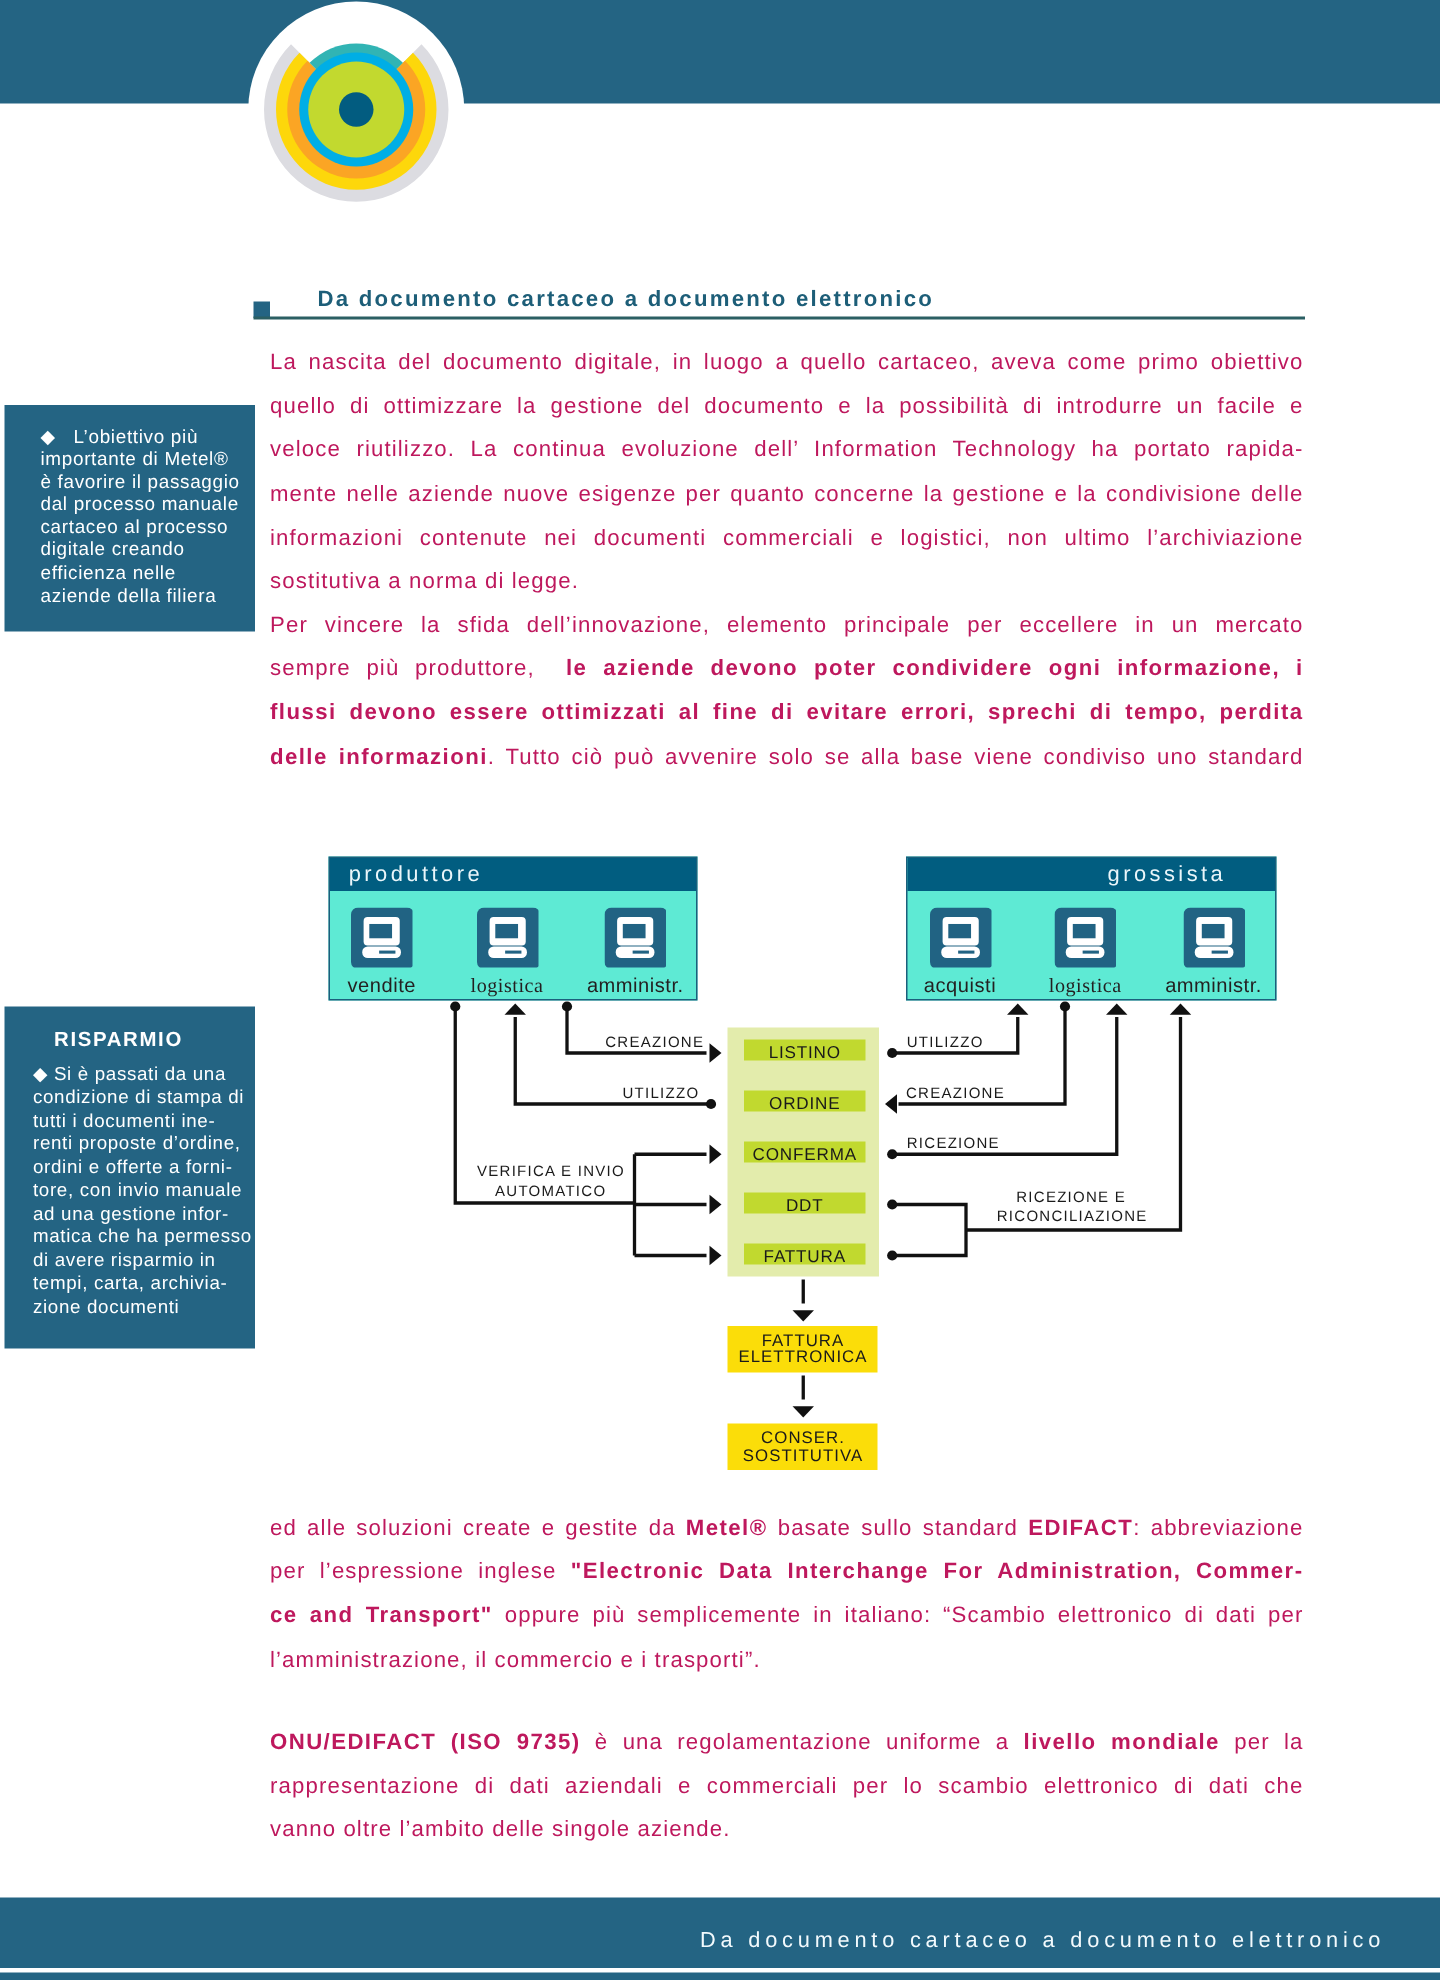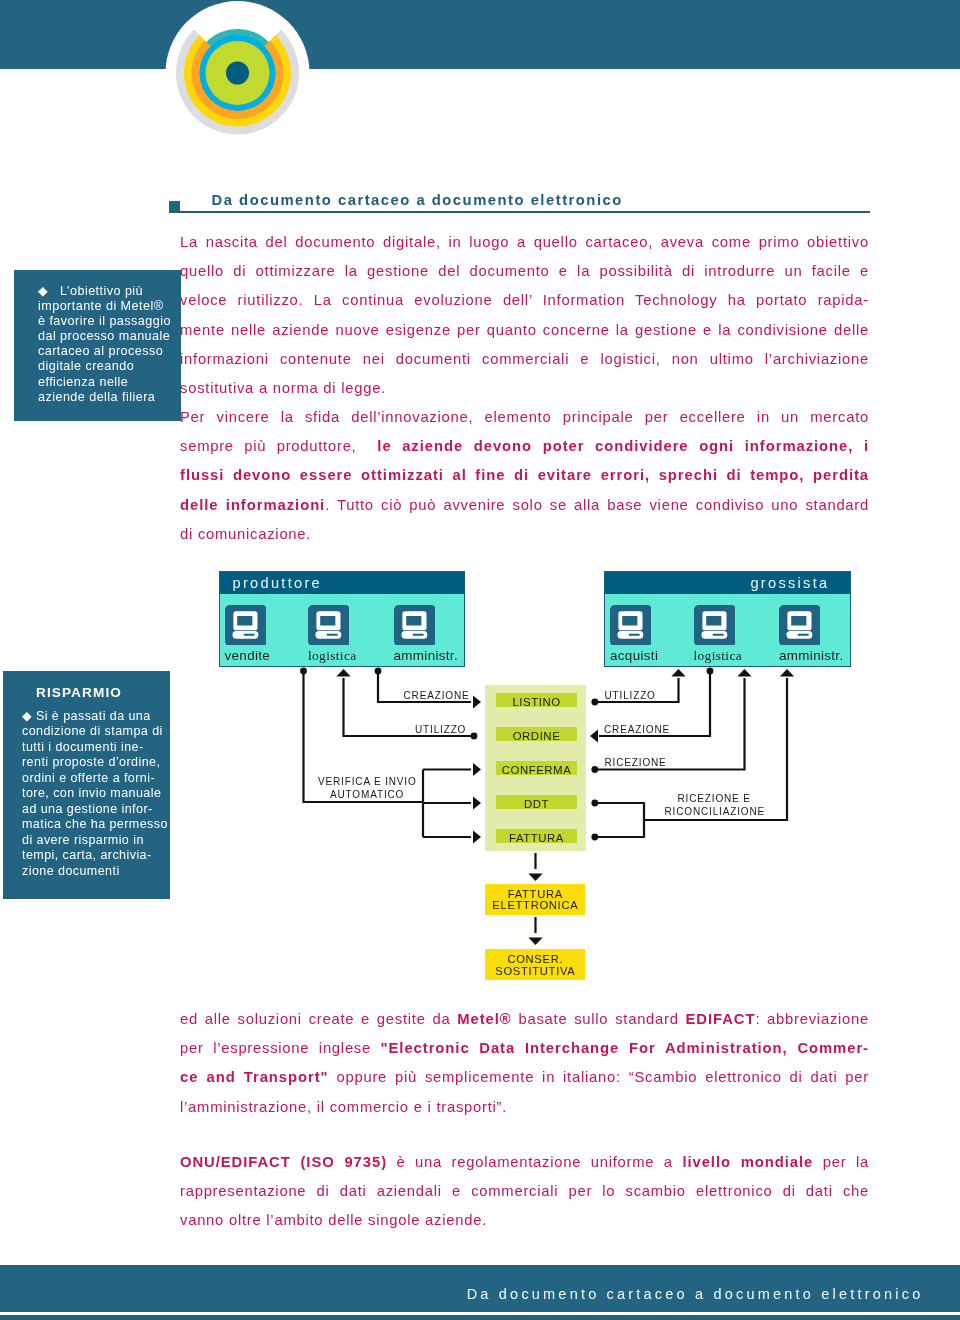--- a/index.html
+++ b/index.html
@@ -14,21 +14,21 @@
 
 .sec-title-wrap { position:absolute; left:169px; top:196px; width:710px; height:28px; }
 .sec-bullet { position:absolute; left:0px; top:4.7px; width:11px; height:11.5px; background:#246483; }
 .sec-rule { position:absolute; left:0px; top:15px; width:701px; height:1.6px; background:#2b5f63; }
 .sec-title { position:absolute; left:42.6px; top:-4.3px; font-size:14.8px; font-weight:bold; color:#1d5e78; letter-spacing:1.5px; white-space:nowrap; }
 
 
 .sidebox { position:absolute; background:#246483; color:#ffffff; }
 .sline { font-size:12.6px; line-height:15.1px; letter-spacing:0.45px; white-space:pre; }
 #sidebox2 .sline { line-height:15.45px; font-size:12.5px; letter-spacing:0.44px; }
-#sidebox1 { left:3px; top:270px; width:167px; height:151px;margin-left:11px; }
+#sidebox1 { left:3px; top:270px; width:167px; height:151px; }
 #sidebox1 .inner { position:absolute; left:24px; top:14px; }
 #sidebox2 { left:3px; top:671px; width:167px; height:228px; }
 #sidebox2 .inner { position:absolute; left:19px; top:38px; }
 .risparmio-title { position:absolute; left:33px; top:14px; font-size:13.6px; font-weight:bold; letter-spacing:1.1px; }
 
 
 .body-text { position:absolute; left:180px; font-size:14.8px; line-height:29.2px; color:#be185d; text-align:justify; letter-spacing:0.75px; width:689px; }
 .body-text b { font-weight:bold; letter-spacing:0.95px; }
 .tline { text-align:justify; text-align-last:justify; white-space:pre-wrap; }
 .tline.tlast { text-align-last:left; }
@@ -40,27 +40,27 @@
 
 .footer-band { position:absolute; left:0; top:1265px; width:960px; height:47px; background:#246483; }
 .footer-band2 { position:absolute; left:0; top:1315px; width:960px; height:5px; background:#246483; }
 .footer-text { position:absolute; left:466.7px; top:1285.6px; font-size:14.5px; color:#f3fafd; letter-spacing:3.2px; white-space:nowrap; }
 
 
 .diagram { position:absolute; left:0; top:0; width:960px; height:1320px; pointer-events:none; }
 .actor-box { position:absolute; border:1.4px solid #1b5f7c; background:#5eead4; }
 .actor-head { height:22px; background:#015d80; color:#eaf6fa; font-size:14.6px; letter-spacing:2.3px; display:flex; align-items:center; }
 .actor-body { position:relative; height:100%; }
-.actor-cell { position:absolute; top:11px; width:60px; display:flex; flex-direction:column; align-items:flex-start; }
+.actor-cell { position:absolute; top:11px; width:60px; display:flex; flex-direction:column; align-items:center; }
 .actor-cell:nth-child(1){ left:5px; } .actor-cell:nth-child(2){ left:88.5px;font-family:Liberation Serif, serif; } .actor-cell:nth-child(3){ left:174px; }
 .actor-cell .label { font-size:13.4px; color:#231f20; margin-top:-1px; letter-spacing:0.35px; white-space:nowrap; }
 #box-produttore { left:218.5px; top:571px; width:246.5px; height:96px; }
 #box-produttore .actor-head { padding-left:13px; justify-content:flex-start; }
 #box-grossista { left:604px; top:571px; width:246.5px; height:96px; }
-#box-grossista .actor-head { padding-right:20px; justify-content:flex-end; }
+#box-grossista .actor-head { padding-right:32px; justify-content:flex-end; }
 
 .green-col { position:absolute; left:485px; top:685px; width:101px; height:166px; background:#e3ecac; }
 .green-item { position:absolute; left:11px; width:81px; height:14px; background:#c1d92f; color:#1a1a1a; font-size:11.4px; letter-spacing:0.55px; display:flex; align-items:center; justify-content:center; padding-top:3px; }
 .yellow-box { position:absolute; left:485px; width:100px; background:#fbdd09; color:#1a1a1a; font-size:11.2px; letter-spacing:0.7px; text-align:center; line-height:11.4px; display:flex; flex-direction:column; align-items:center; justify-content:center; }
 .yellow-box span { display:block; text-indent:0.7px; }
 #yb1 { top:884px; height:30.5px; padding-top:2px; }
 #yb2 { top:949.4px; height:30.3px; padding-top:2px; }
 .dlabel { position:absolute; font-size:10px; line-height:13.3px; color:#1a1a1a; letter-spacing:0.85px; white-space:nowrap; }
 </style>
 </head>
@@ -124,21 +124,20 @@
       <div class="tline"><span>mente nelle aziende nuove esigenze per quanto concerne la gestione e la condivisione delle</span></div>
       <div class="tline"><span>informazioni contenute nei documenti commerciali e logistici, non ultimo l’archiviazione</span></div>
       <div class="tline tlast"><span>sostitutiva a norma di legge.</span></div>
     </div>
 
   <div class="body-text" id="para2">
       <div class="tline"><span>Per vincere la sfida dell’innovazione, elemento principale per eccellere in un mercato</span></div>
       <div class="tline"><span>sempre più produttore,  </span><b>le aziende devono poter condividere ogni informazione, i</b></div>
       <div class="tline"><b>flussi devono essere ottimizzati al fine di evitare errori, sprechi di tempo, perdita</b></div>
       <div class="tline"><b>delle informazioni</b><span>. Tutto ciò può avvenire solo se alla base viene condiviso uno standard</span></div>
-      <div class="tline tlast"><span>di comunicazione.</span></div>
     </div>
 
   <div class="body-text" id="para3">
       <div class="tline"><span>ed alle soluzioni create e gestite da </span><b>Metel®</b><span> basate sullo standard </span><b>EDIFACT</b><span>: abbreviazione</span></div>
       <div class="tline"><span>per l’espressione inglese </span><b>"Electronic Data Interchange For Administration, Commer-</b></div>
       <div class="tline"><b>ce and Transport"</b><span> oppure più semplicemente in italiano: “Scambio elettronico di dati per</span></div>
       <div class="tline tlast"><span>l’amministrazione, il commercio e i trasporti”.</span></div>
     </div>
 
   <div class="body-text" id="para4">

